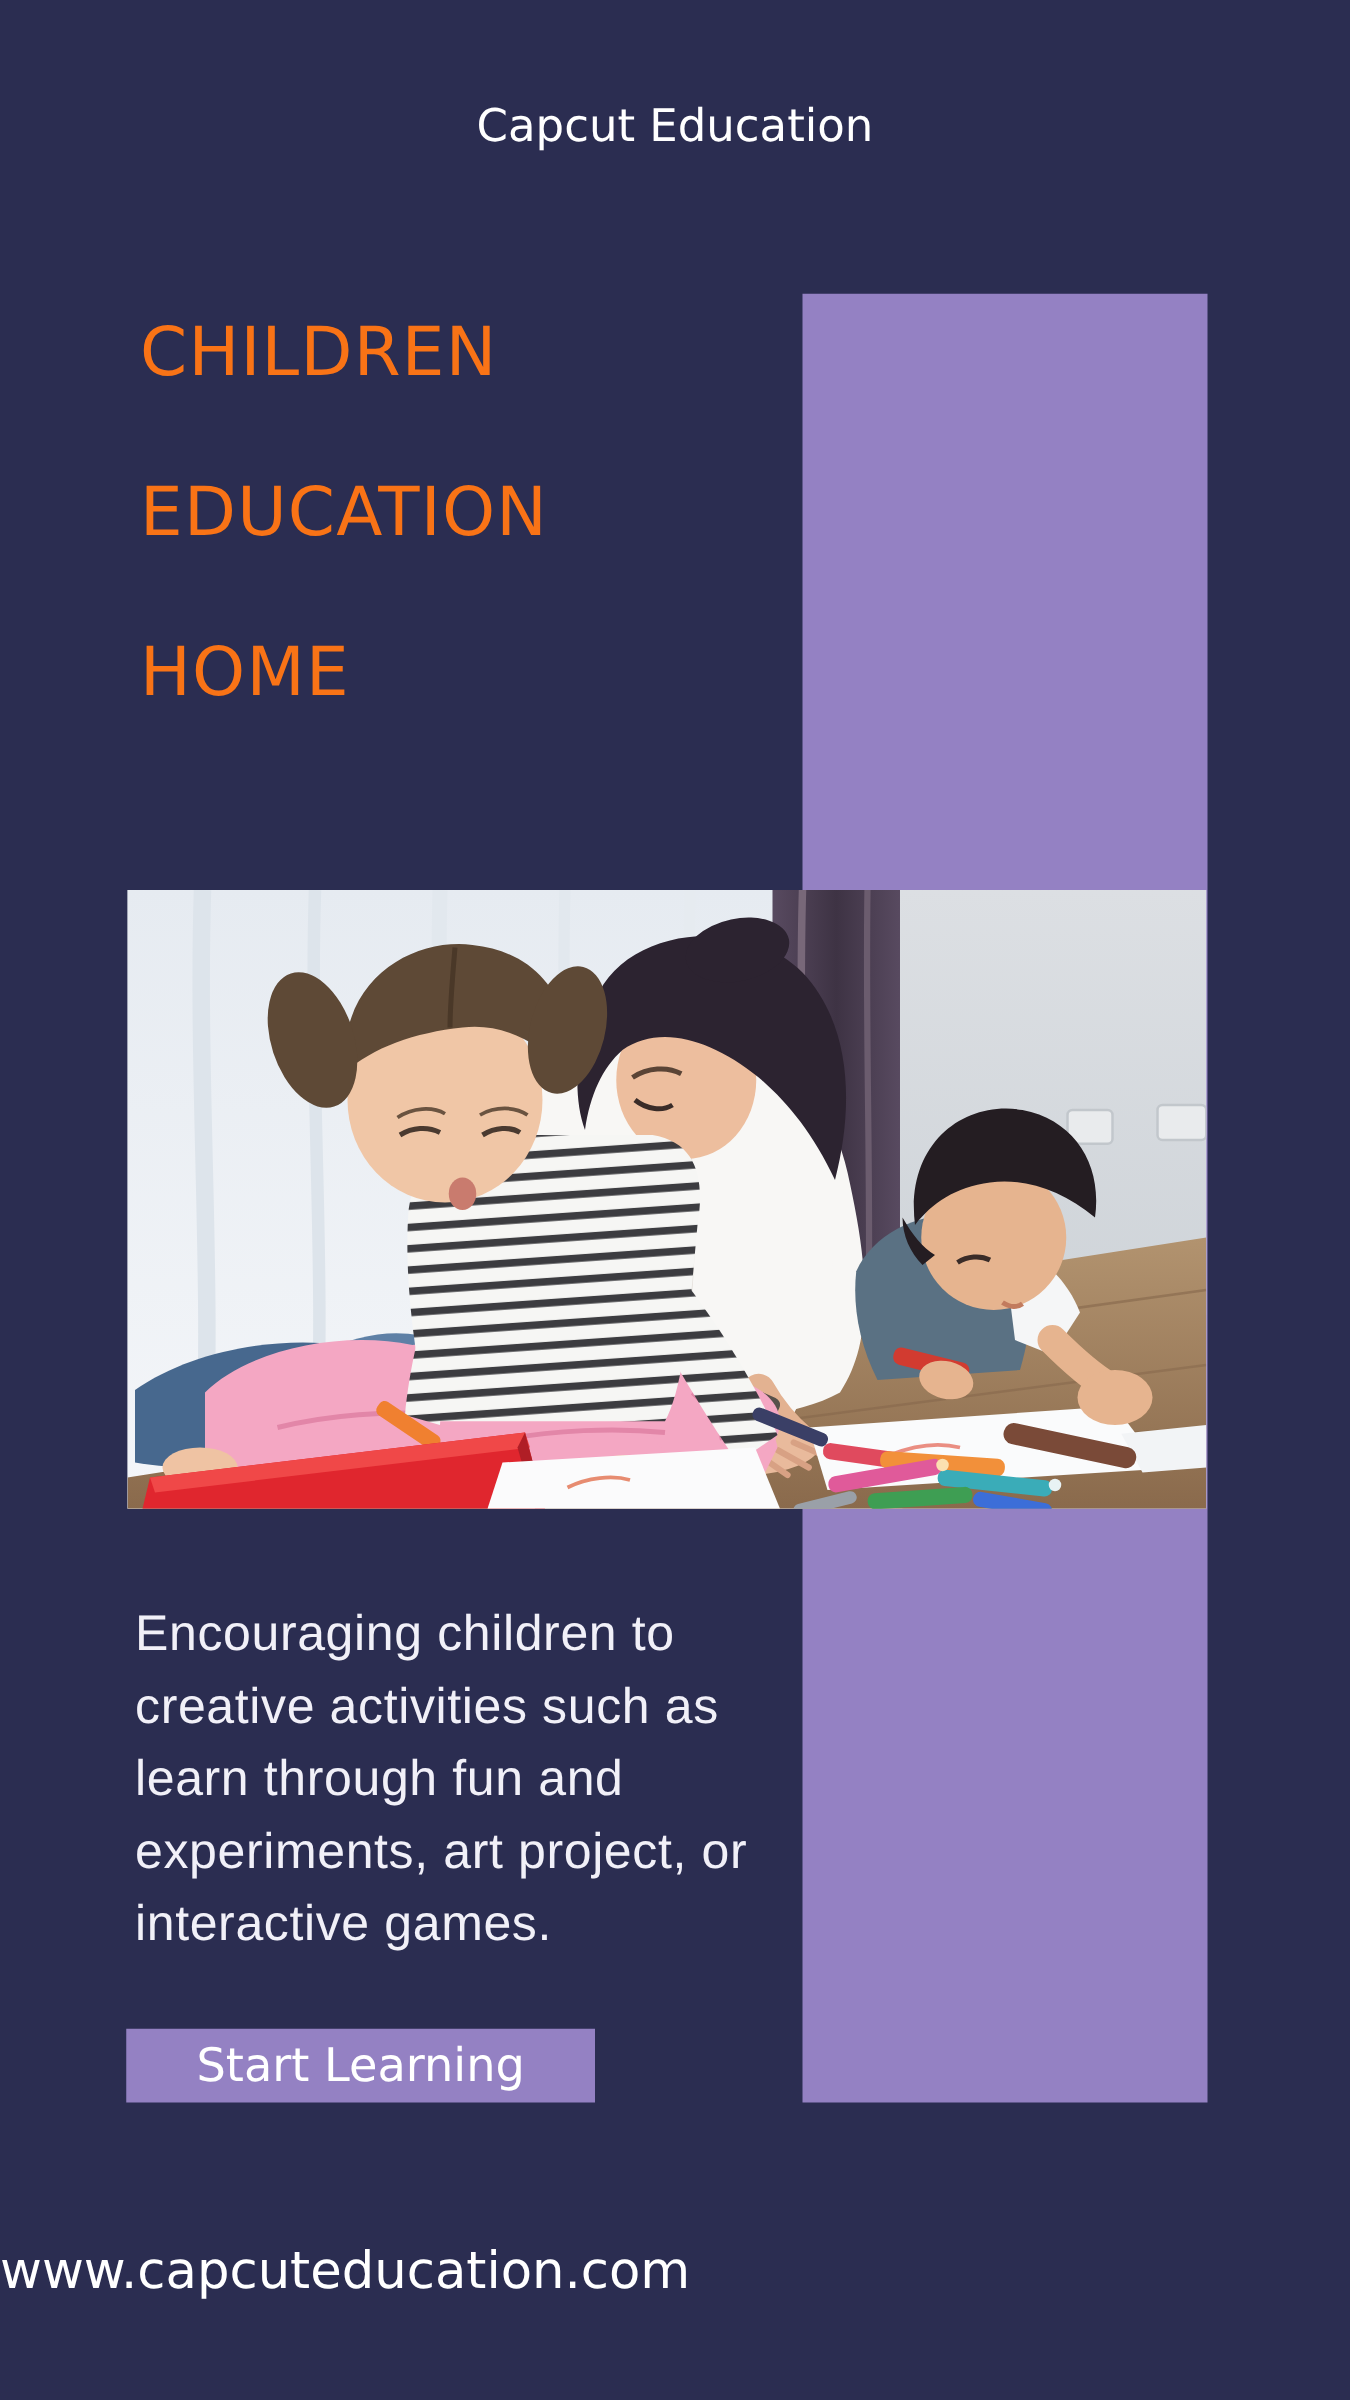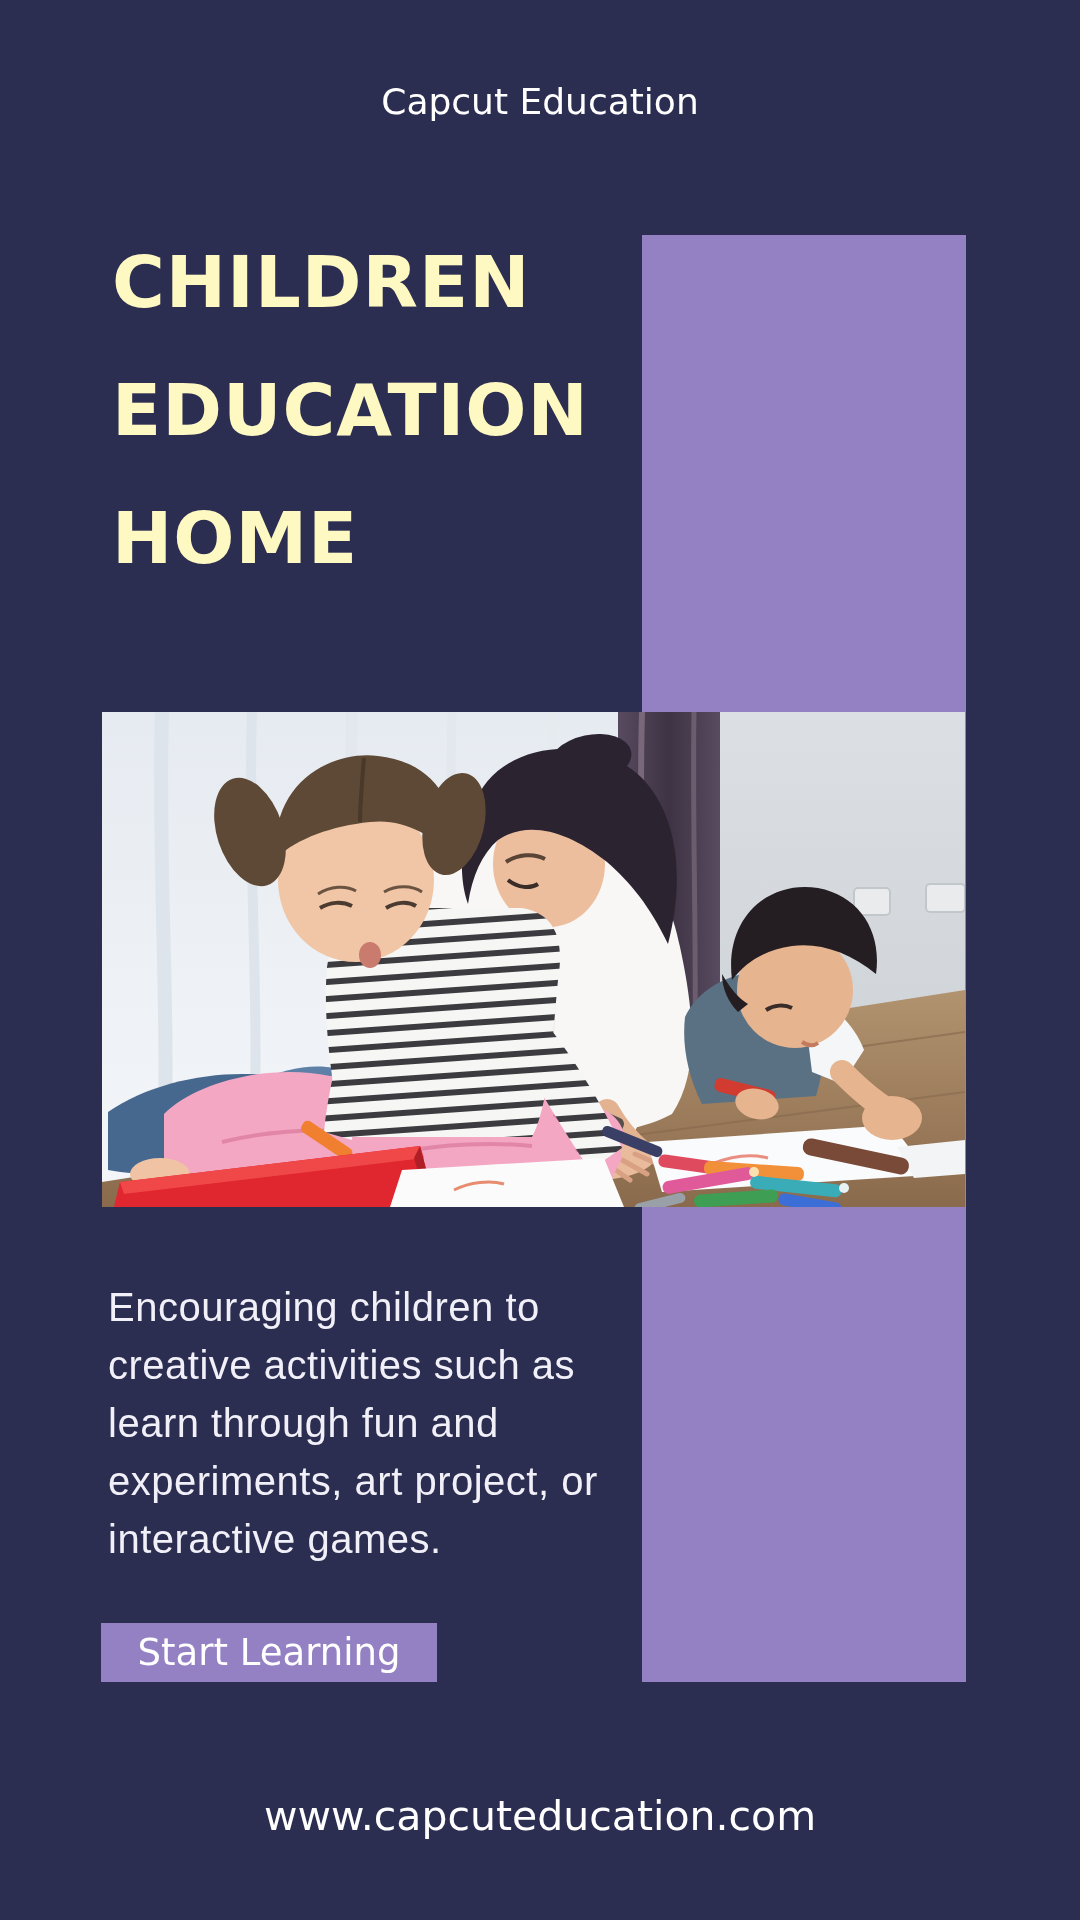--- a/index.html
+++ b/index.html
@@ -10,41 +10,41 @@
   .brand{
     position:absolute;top:78px;left:0;width:100%;text-align:center;
     color:#FFFFFF;font-size:36px;font-weight:500;line-height:48px;
     font-family:"DejaVu Sans",sans-serif;
   }
   .accent-rect{
     position:absolute;left:642px;top:235px;width:324px;height:1447px;
     background:#9481C3;
   }
   .heading{
-    position:absolute;left:112px;top:218px;color:#fef9c3;
-    font-size:72px;font-weight:700;line-height:128px;letter-spacing:1px;
+    position:absolute;left:112px;top:218px;color:#f97316;
+    font-size:54px;font-weight:400;line-height:128px;letter-spacing:1px;
     font-family:"DejaVu Sans",sans-serif;
   }
   .photo-frame{
     position:absolute;left:102px;top:712px;width:863px;height:495px;
     background:#E8EDF2;
   }
   .photo-frame svg{display:block;width:100%;height:100%;}
   .description{
     position:absolute;left:108px;top:1278px;color:#F1F0F8;
     font-size:40px;font-weight:400;line-height:58px;letter-spacing:0.5px;
   }
   .cta-button{
-    position:absolute;left:101px;top:1623px;width:336px;height:59px;
+    position:absolute;left:101px;top:1623px;width:375px;height:59px;
     background:#9481C3;color:#FFFFFF;display:flex;align-items:center;
     justify-content:center;font-size:37px;font-weight:500;cursor:pointer;
     font-family:"DejaVu Sans",sans-serif;
   }
   .website{
-    position:absolute;top:1792px;left:0;width:100%;text-align:center;
+    position:absolute;top:1792px;left:0;width:100%;text-align:left;
     color:#FFFFFF;font-size:41px;font-weight:400;
     font-family:"DejaVu Sans",sans-serif;
   }
 </style>
 </head>
 <body>
 
 <div class="page">
 
   <div class="brand">Capcut Education</div>

